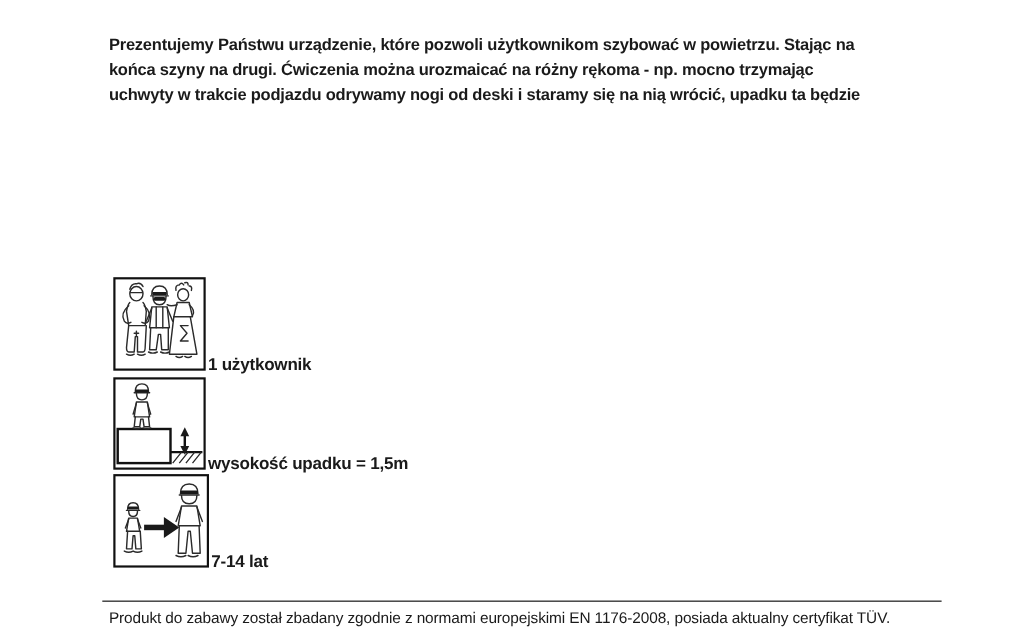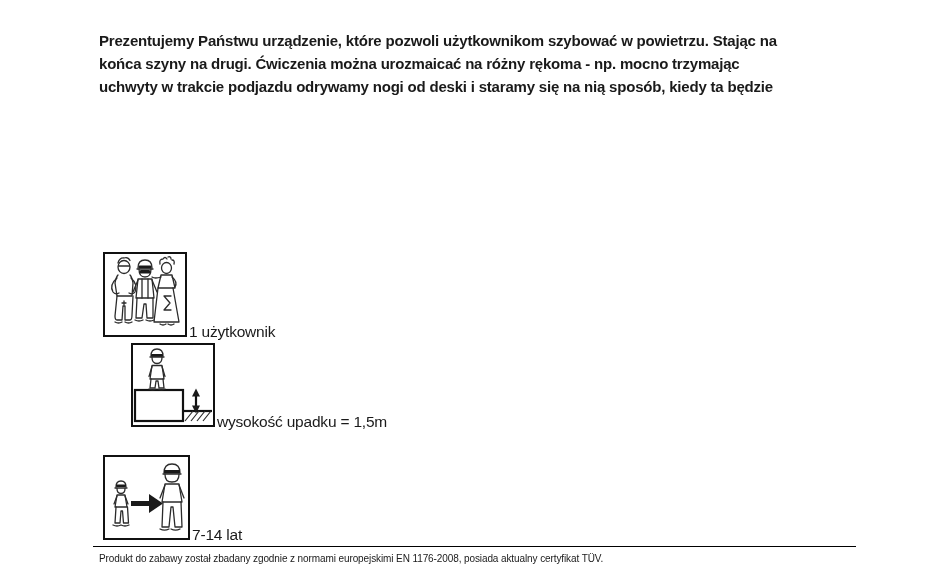--- a/index.html
+++ b/index.html
@@ -31,37 +31,37 @@
   .intro .line { white-space: nowrap; }
 
   
   .picto-row {
     position: absolute;
     left: 103px;
     display: flex;
     align-items: flex-end;
   }
   .picto-row-1 { top: 252px; }
-  .picto-row-2 { top: 343px; margin-left: 28px; }
-  .picto-row-3 { top: 455px; }
+  .picto-row-2 { top: 343px; }
+  .picto-row-3 { top: 431px; }
 
   .picto-box {
     border: 2px solid #111111;
     background: #ffffff;
     width: 80px;
     height: 81px;
     box-sizing: content-box;
     flex: 0 0 auto;
   }
   .picto-row-2 .picto-box { height: 80px; }
   .picto-row-3 .picto-box { width: 83px; }
   .picto-box svg { display: block; width: 100%; height: 100%; }
 
   .picto-label {
-    font-weight: normal;
+    font-weight: bold;
     font-size: 15.5px;
     line-height: 17px;
     letter-spacing: -0.2px;
     white-space: nowrap;
     margin-left: 2px;
     margin-bottom: -3px;
   }
 
   
   .sketch {
@@ -90,35 +90,35 @@
     left: 93px;
     top: 546px;
     width: 763px;
     height: 0;
     border-top: 1.6px solid #000000;
   }
   .footer-text {
     position: absolute;
     left: 99px;
     top: 553px;
-    font-size: 10px;
+    font-size: 14px;
     font-weight: normal;
     letter-spacing: -0.1px;
     white-space: nowrap;
   }
 </style>
 </head>
 <body>
 
 <div class="page">
 
   <div class="intro">
     <div class="line">Prezentujemy Państwu urządzenie, które pozwoli użytkownikom szybować w powietrzu. Stając na</div>
     <div class="line">końca szyny na drugi. Ćwiczenia można urozmaicać na różny rękoma - np. mocno trzymając</div>
-    <div class="line">uchwyty w trakcie podjazdu odrywamy nogi od deski i staramy się na nią sposób, kiedy ta będzie</div>
+    <div class="line">uchwyty w trakcie podjazdu odrywamy nogi od deski i staramy się na nią wrócić, upadku ta będzie</div>
   </div>
 
   <div class="picto-row picto-row-1">
     <div class="picto-box">
       <svg viewBox="0 0 80 81" xmlns="http://www.w3.org/2000/svg">
 
         <g class="sketch">
           <path d="M13,9 q1.5,-5.5 6,-5 q4,-1.5 6,2.5"></path>
           <ellipse cx="19" cy="13" rx="6" ry="6.5"></ellipse>
           <path d="M13.5,12 h11"></path>

